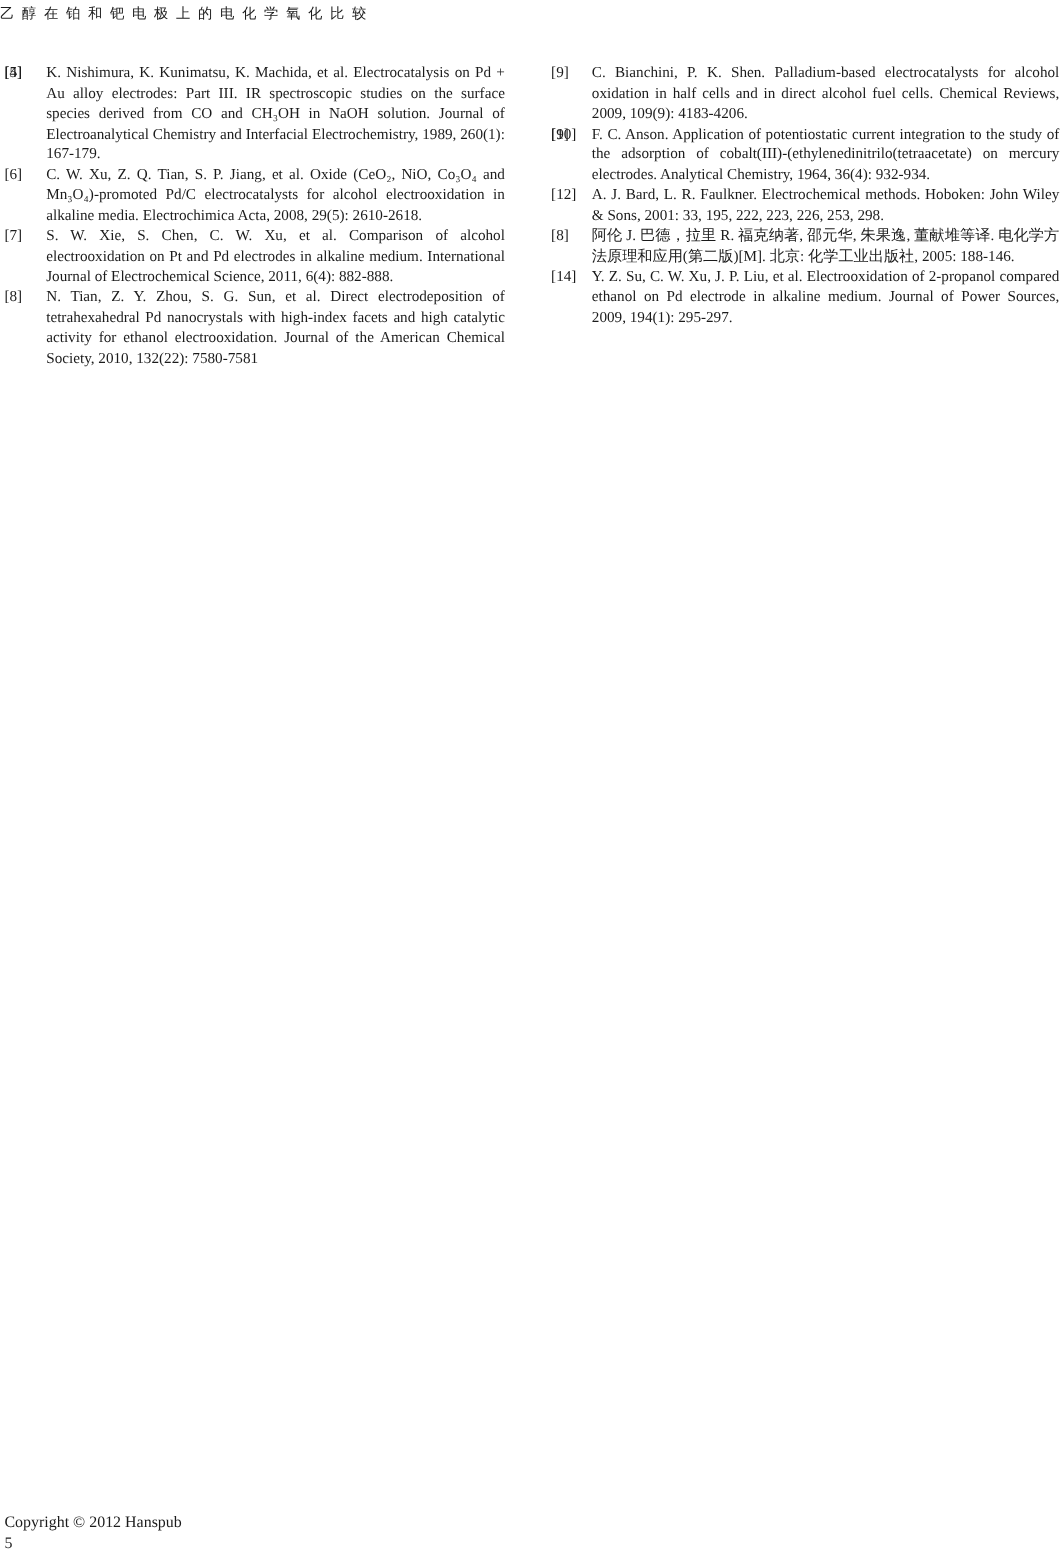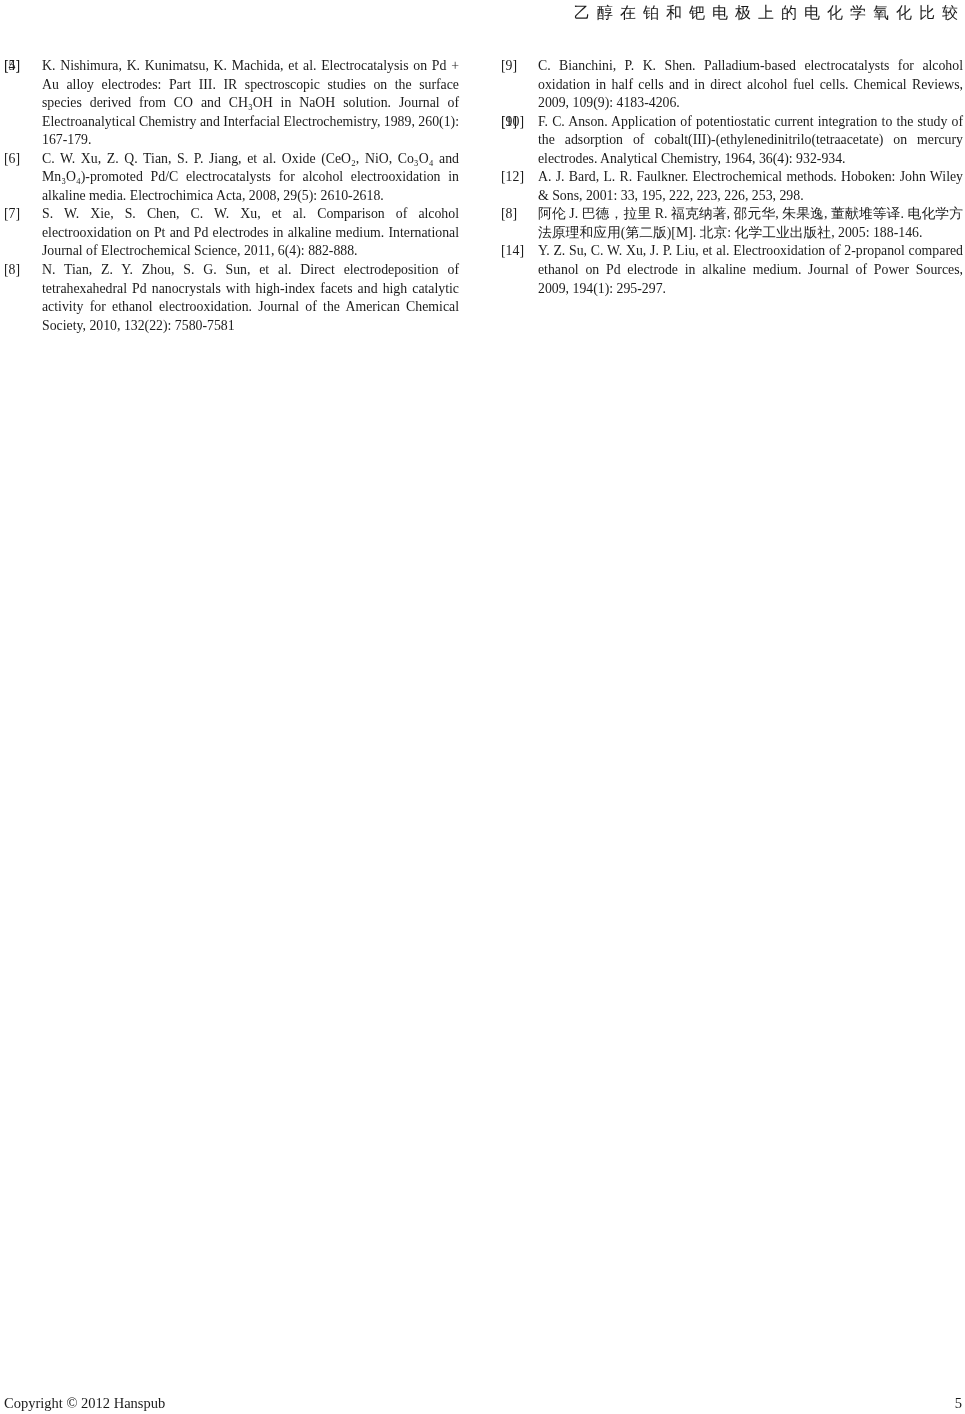--- a/index.html
+++ b/index.html
@@ -10,22 +10,22 @@
     background: #ffffff;
     font-family: "Liberation Serif", "DejaVu Serif", serif;
     color: #1b1b1b;
     overflow: hidden;
   }
   .running-title {
     position: absolute;
     top: 3px;
     left: 0;
     width: 100%;
-    text-align: right;
-    font-size: 16px;
+    text-align: left;
+    font-size: 13px;
     letter-spacing: 7px;
     white-space: nowrap;
     font-weight: 400;
   }
   .columns {
     position: absolute;
     top: 57px;
     left: 4px;
     display: flex;
     gap: 42px;
@@ -52,20 +52,21 @@
   .footer {
     position: absolute;
     left: 4px;
     right: 3px;
     bottom: 1px;
     display: flex;
     justify-content: space-between;
     align-items: baseline;
     font-size: 14.5px;
     line-height: 19px;
+    flex-direction: column;
   }
 </style>
 </head>
 <body>
 
 <div class="page">
 
   <div class="running-title">乙醇在铂和钯电极上的电化学氧化比较</div>
 
   <div class="columns">

